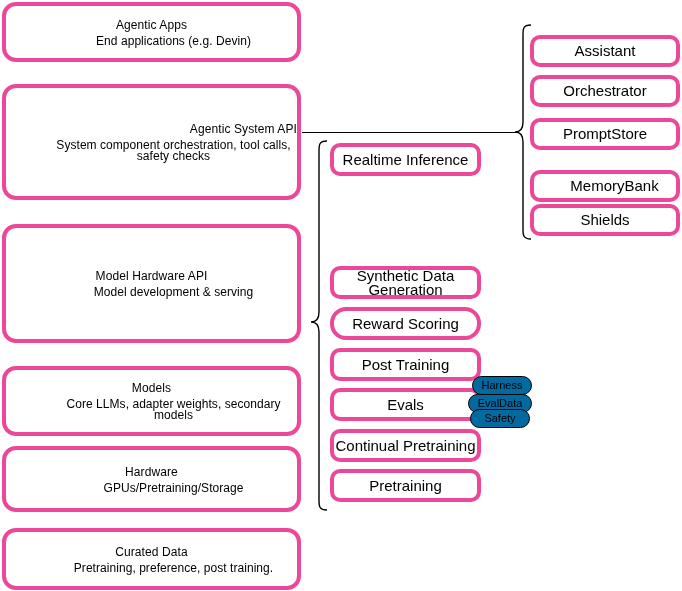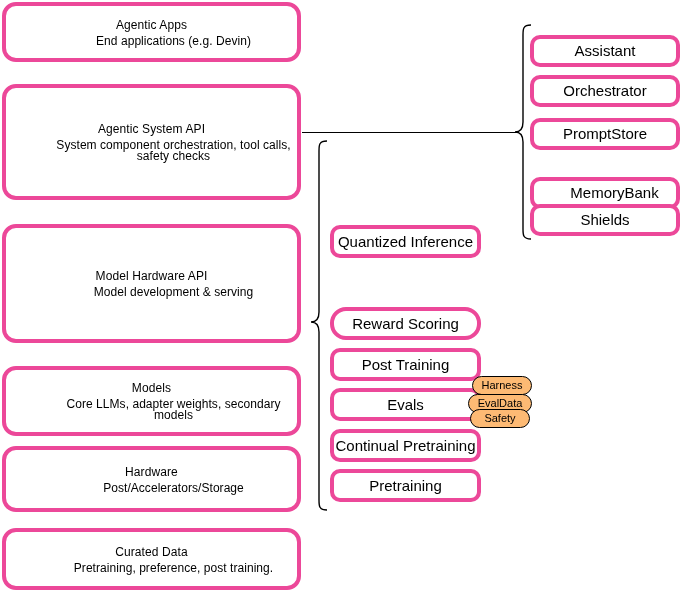--- a/index.html
+++ b/index.html
@@ -62,21 +62,21 @@
     font-size: 15px;
     line-height: 14px;
   }
   .mid-box { left: 330px; width: 151px; }
   .right-box { left: 530px; width: 150px; height: 32px; }
 
   
   .pill {
     position: absolute;
     box-sizing: border-box;
-    background: #fdba74;
+    background: #0369a1;
     border: 1px solid #000000;
     border-radius: 11px;
     display: flex;
     align-items: center;
     justify-content: center;
     font-size: 11px;
     line-height: 13px;
     white-space: nowrap;
   }
 
@@ -96,38 +96,38 @@
 </head>
 <body>
 
 <div id="canvas">
 
   <div class="box layer-box" style="top:2px;height:60px;">
     <div class="layer-title">Agentic Apps</div>
     <div class="layer-sub">End applications (e.g. Devin)</div>
   </div>
 
-  <div class="box layer-box" style="top:84px;height:116px;">
+  <div class="box layer-box" style="top:84px;height:116px;align-items:flex-end;">
     <div class="layer-title">Agentic System API</div>
     <div class="layer-sub">System component orchestration, tool calls, safety checks</div>
   </div>
 
   <div class="box layer-box" style="top:224px;height:119px;">
     <div class="layer-title">Model Hardware API</div>
     <div class="layer-sub">Model development &amp; serving</div>
   </div>
 
   <div class="box layer-box" style="top:366px;height:70px;">
     <div class="layer-title">Models</div>
     <div class="layer-sub">Core LLMs, adapter weights, secondary models</div>
   </div>
 
   <div class="box layer-box" style="top:446px;height:66px;">
     <div class="layer-title">Hardware</div>
-    <div class="layer-sub">Post/Accelerators/Storage</div>
+    <div class="layer-sub">GPUs/Pretraining/Storage</div>
   </div>
 
   <div class="box layer-box" style="top:528px;height:62px;">
     <div class="layer-title">Curated Data</div>
     <div class="layer-sub">Pretraining, preference, post training.</div>
   </div>
 
   <div class="connector" style="left:302px;top:132px;width:217px;"></div>
 
   <div class="brace" style="left:514px;top:24px;">
@@ -138,35 +138,38 @@
 
   <div class="box cap-box right-box" style="top:35px;">
     <span>Assistant</span>
   </div>
   <div class="box cap-box right-box" style="top:75px;">
     <span>Orchestrator</span>
   </div>
   <div class="box cap-box right-box" style="top:118px;">
     <span>PromptStore</span>
   </div>
-  <div class="box cap-box right-box" style="top:177px;padding-left:19px;">
+  <div class="box cap-box right-box" style="top:170px;padding-left:19px;">
     <span>MemoryBank</span>
   </div>
   <div class="box cap-box right-box" style="top:204px;">
     <span>Shields</span>
   </div>
 
   <div class="brace" style="left:310px;top:140px;">
     <svg width="18" height="378" viewBox="0 0 18 378" fill="none" xmlns="http://www.w3.org/2000/svg">
       <path d="M17 1 C9 1 9 5 9 11 L9 172 C9 179 6 182 1 182 C6 182 9 185 9 192 L9 360 C9 366 9 370 17 370" stroke="#000000" stroke-width="1.4" fill="none"></path>
     </svg>
   </div>
 
-  <div class="box cap-box mid-box" style="top:225px;">
-    <span>Quantized Inference</span>
+  <div class="box cap-box mid-box" style="top:143px;">
+    <span>Realtime Inference</span>
+  </div>
+  <div class="box cap-box mid-box" style="top:266px;">
+    <span>Synthetic Data Generation</span>
   </div>
   <div class="box cap-box mid-box" style="top:307px;border-radius:16px;">
     <span>Reward Scoring</span>
   </div>
   <div class="box cap-box mid-box" style="top:348px;">
     <span>Post Training</span>
   </div>
   <div class="box cap-box mid-box" style="top:388px;">
     <span>Evals</span>
   </div>

